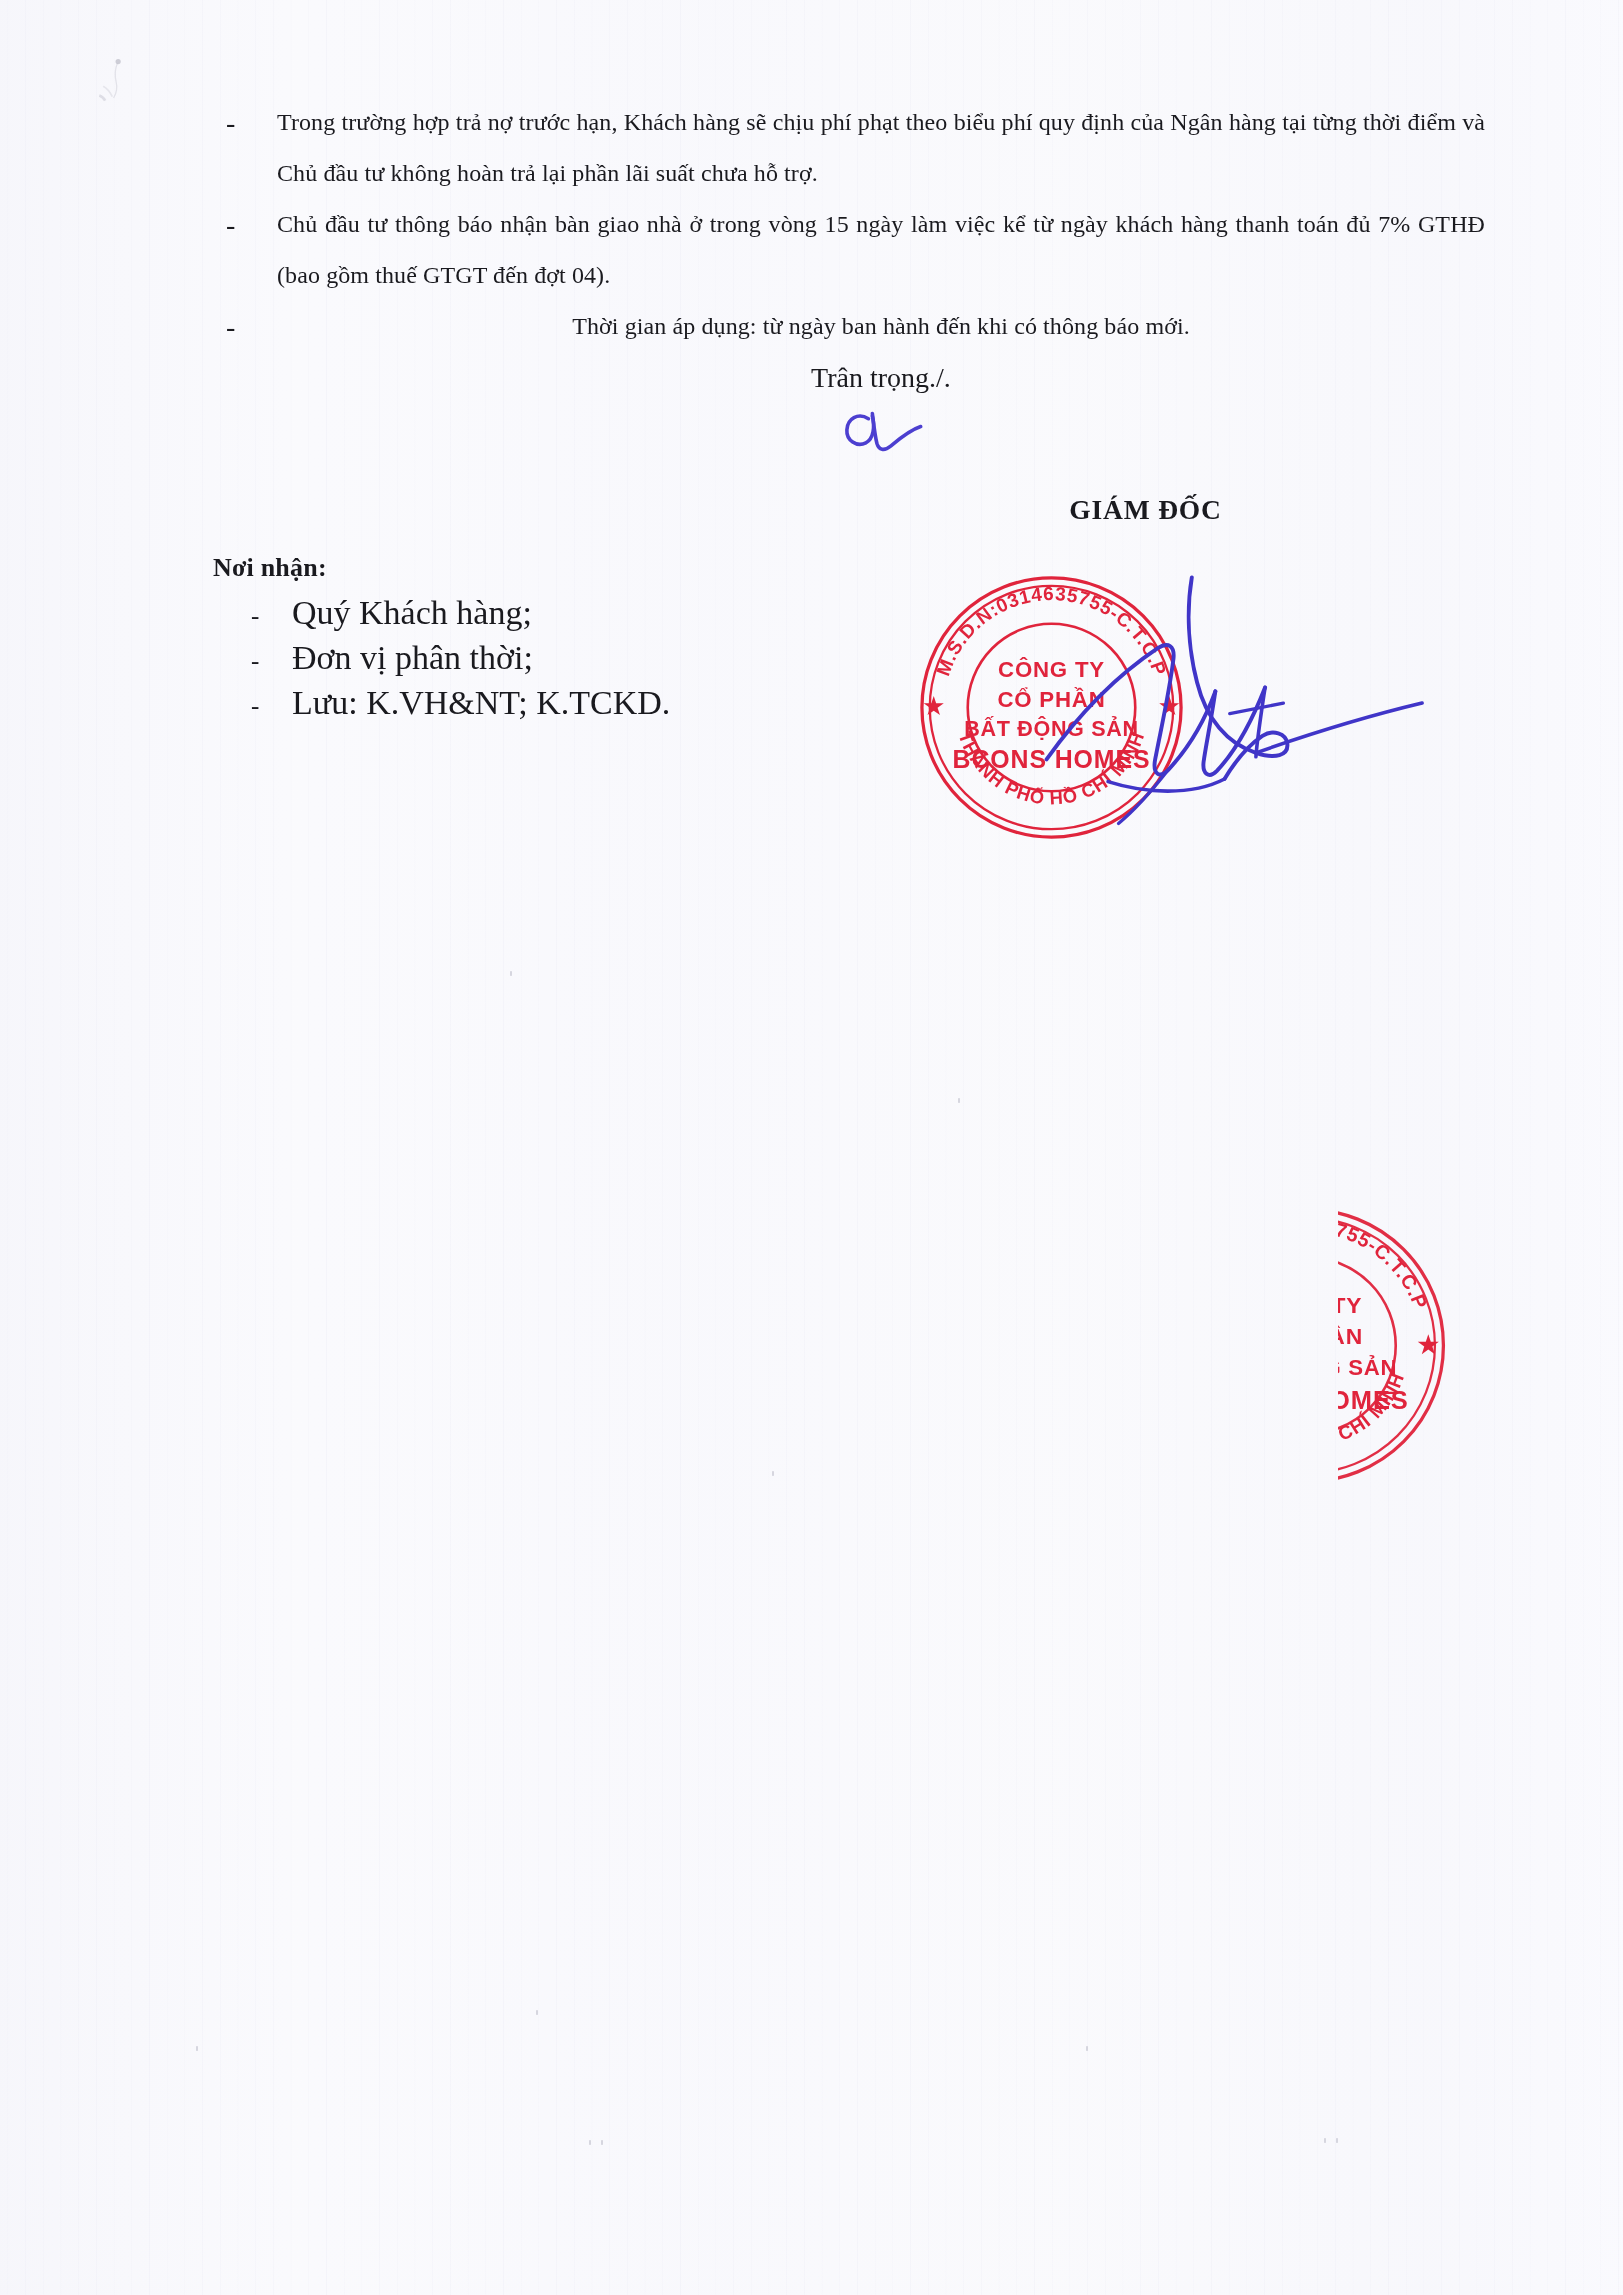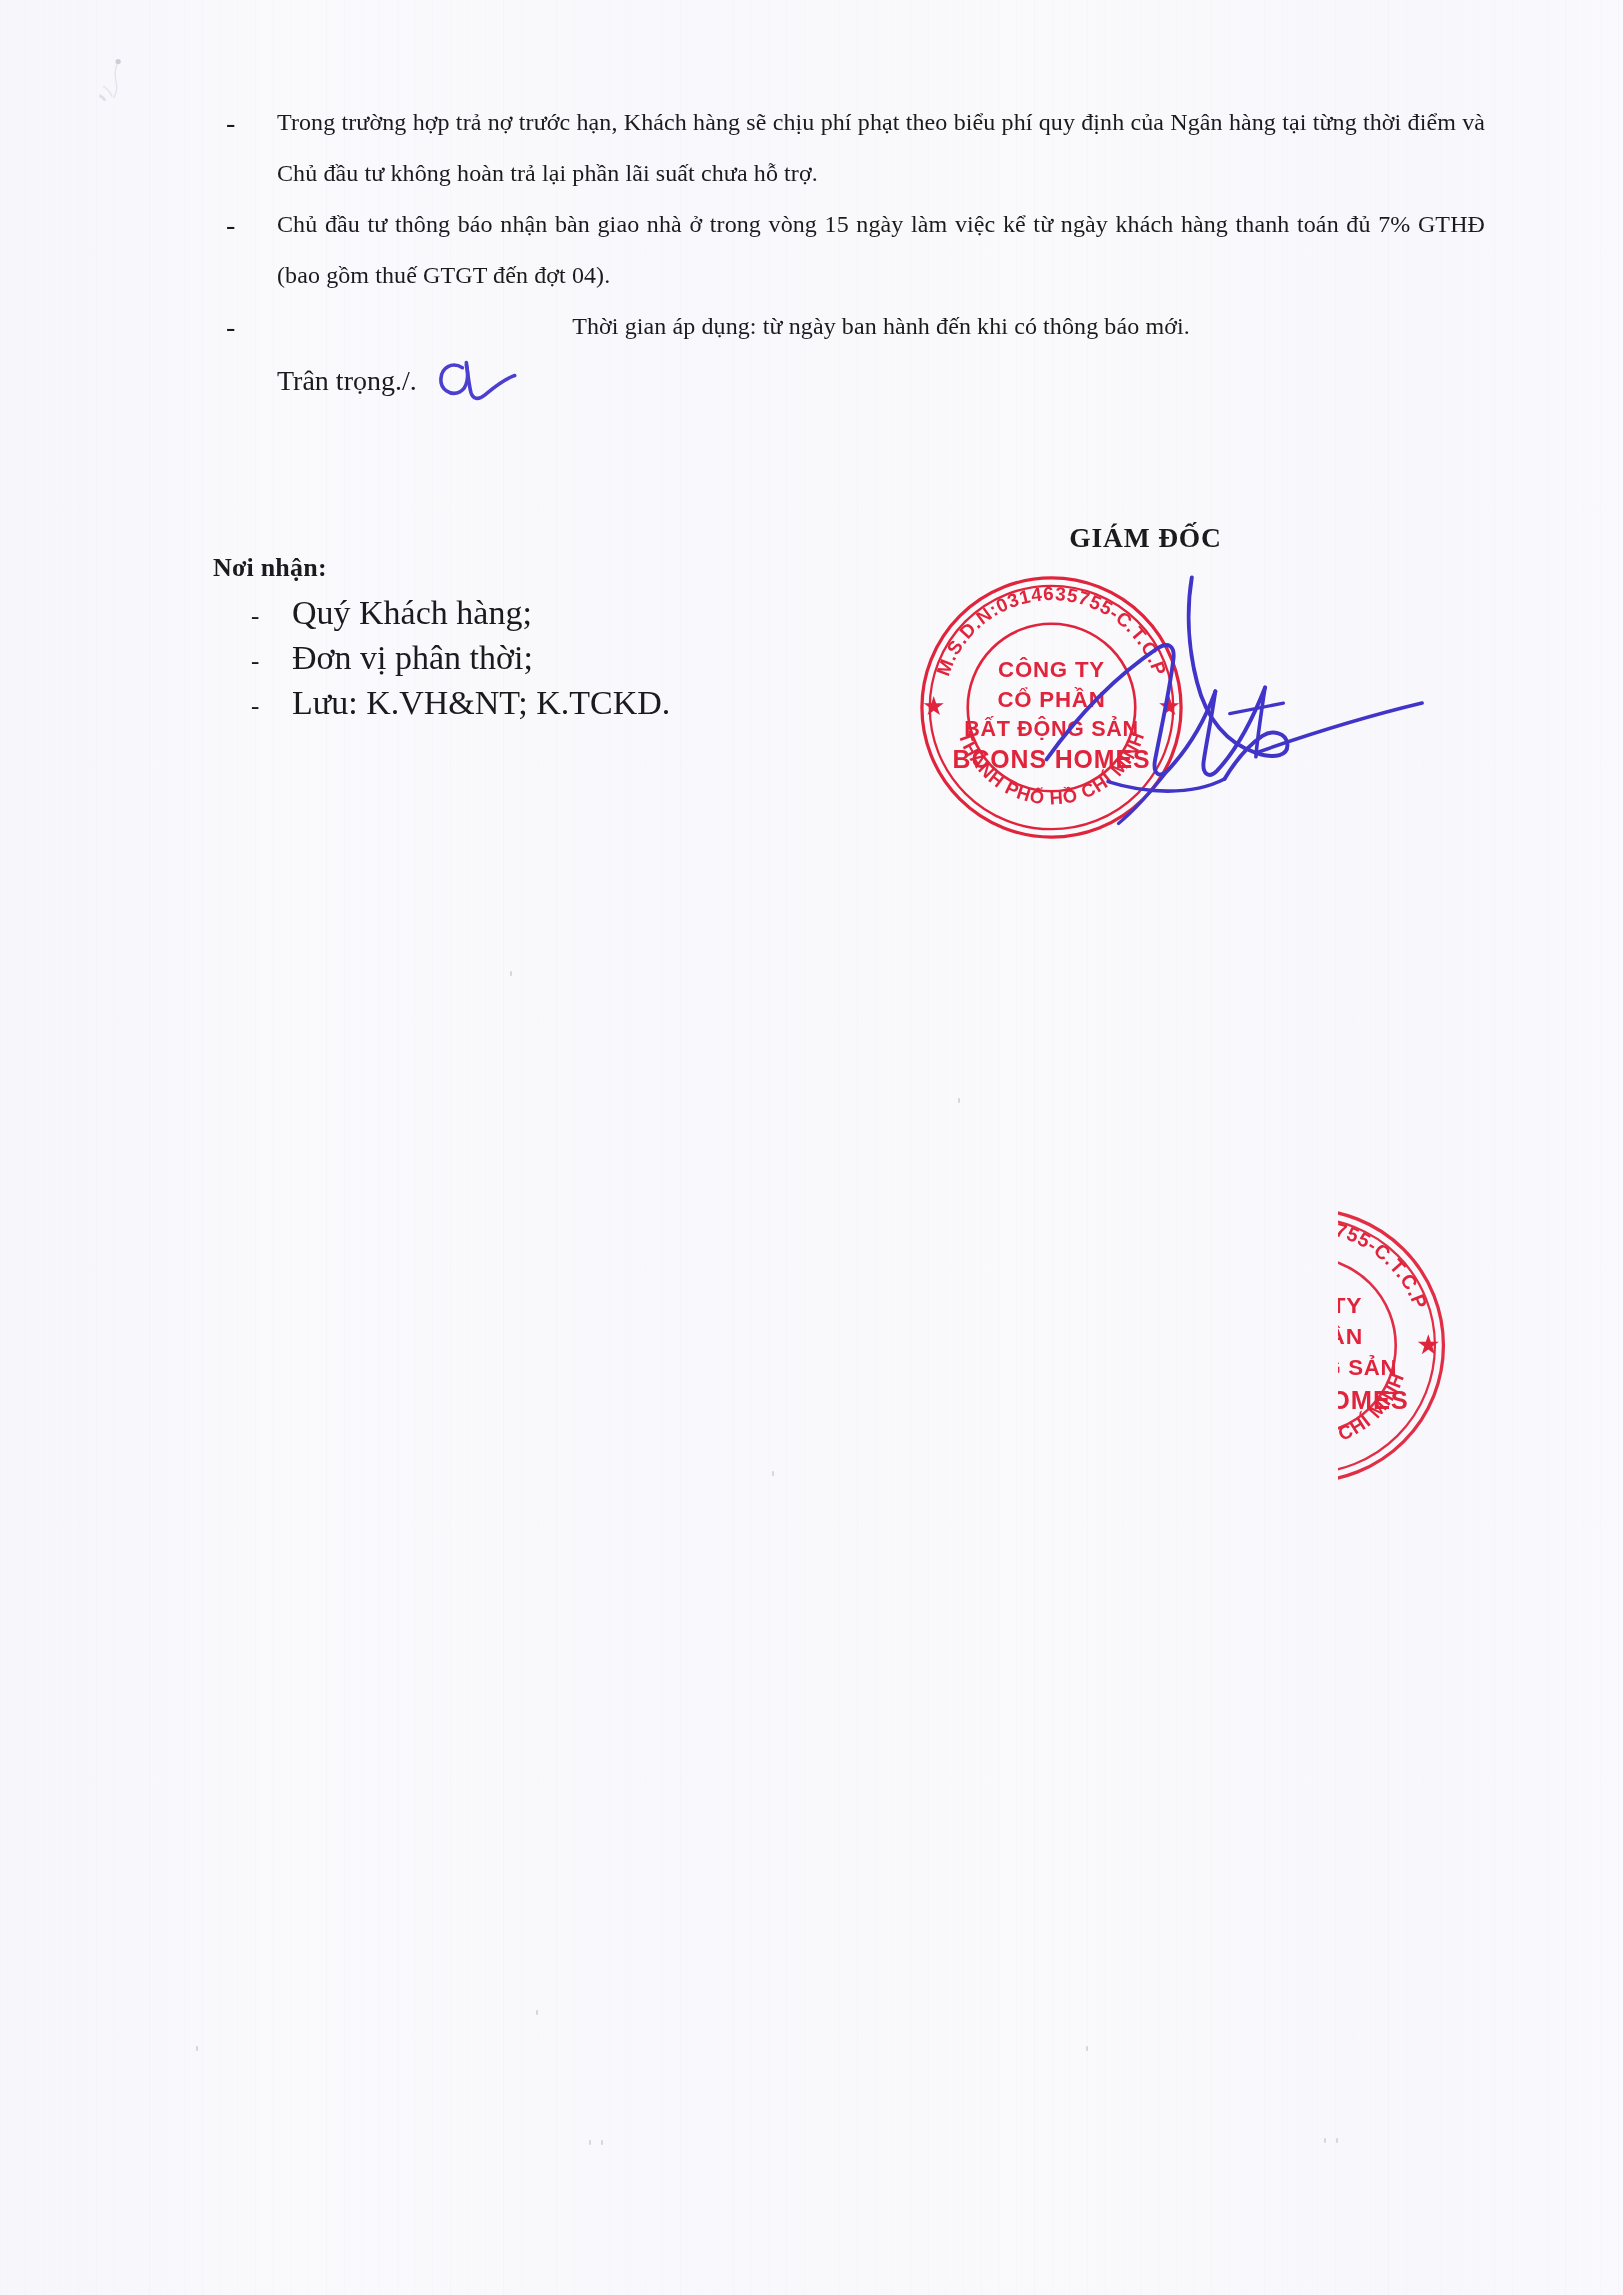--- a/index.html
+++ b/index.html
@@ -72,20 +72,21 @@
     text-align: justify;
     text-justify: inter-word;
     letter-spacing: 0.1px;
   }
   .bullet-text.nojust { text-align: center; }
 
   .closing-row {
     display: flex;
     align-items: center;
     margin-left: 55px;
+    flex-direction: column;
   }
   .closing-text {
     font-size: 28px;
     line-height: 51px;
   }
   .initial-mark {
     margin-left: 18.3px;
     margin-top: -3.9px;
   }
 
@@ -127,21 +128,20 @@
     top: 489px;
     width: 563px;
     text-align: center;
   }
   .sign-title,
   .sign-dept {
     font-weight: bold;
     font-size: 27.5px;
     line-height: 41px;
     letter-spacing: 0.8px;
-    margin-top: 28px;
   }
   .sign-dept { margin-top: 3.9px; }
 
   
   .seal {
     position: absolute;
     left: 918px;
     top: 574px;
     width: 267px;
     height: 267px;

